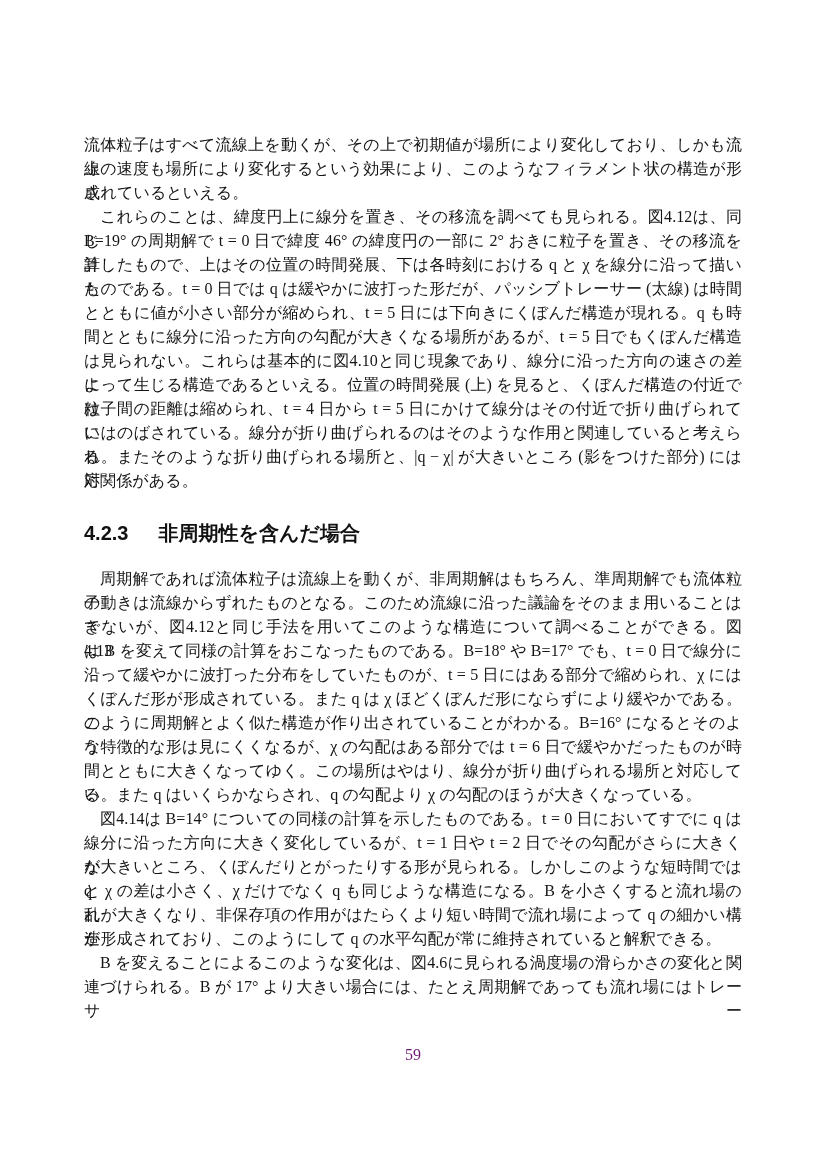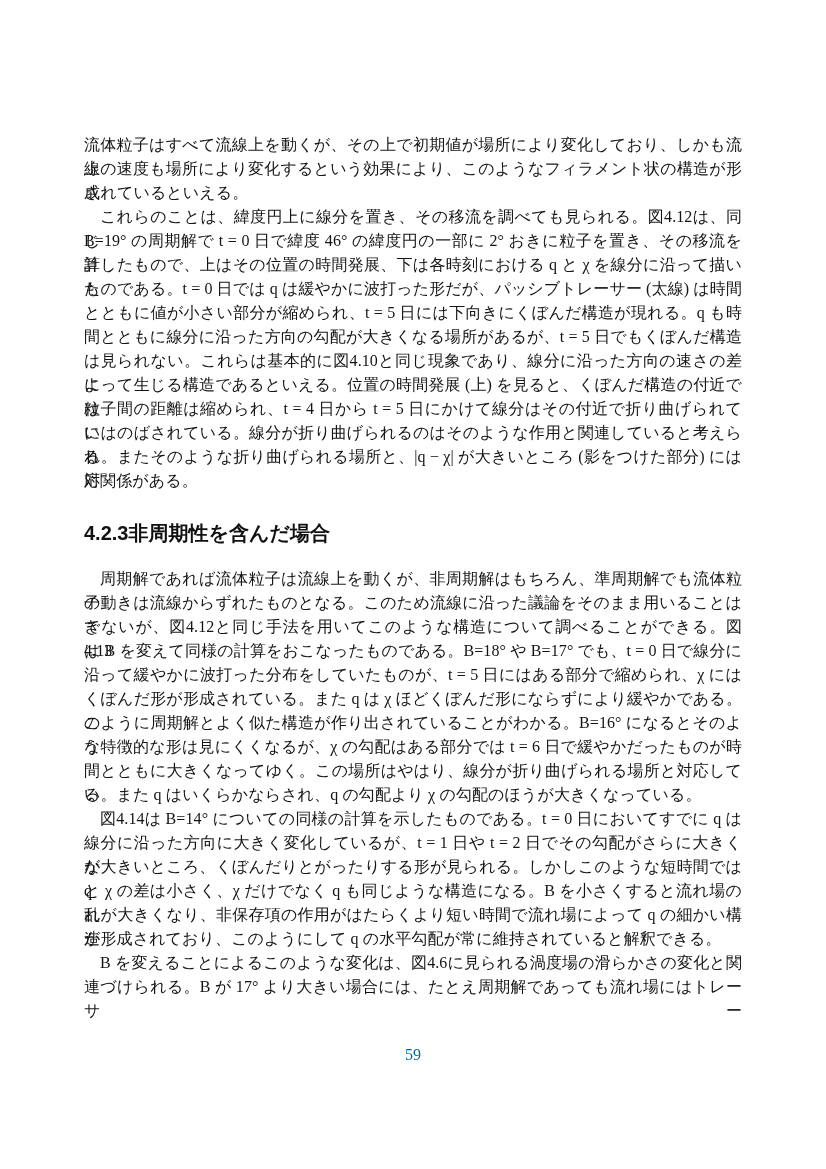--- a/index.html
+++ b/index.html
@@ -34,30 +34,30 @@
   .line.last { text-align-last: left; }
   .line.first { text-indent: 16px; }
   .heading {
     margin: 27px 0 21px 0;
     font-family: "Liberation Sans", "DejaVu Sans", sans-serif;
     font-weight: bold;
     font-size: 20px;
     line-height: 26px;
     color: #111111;
   }
-  .heading .num { margin-right: 0; }
+  .heading .num { margin-right: 30px; }
   .pagenum {
     position: absolute;
     top: 1044px;
     left: 0;
     width: 826px;
     text-align: center;
     font-size: 16px;
     line-height: 22px;
-    color: #0369a1;
+    color: #701a75;
   }
 </style>
 </head>
 <body>
 
 <div class="page">
   <div class="textblock">
 
     <div class="para">
       <div class="line">流体粒子はすべて流線上を動くが、その上で初期値が場所により変化しており、しかも流線</div>

